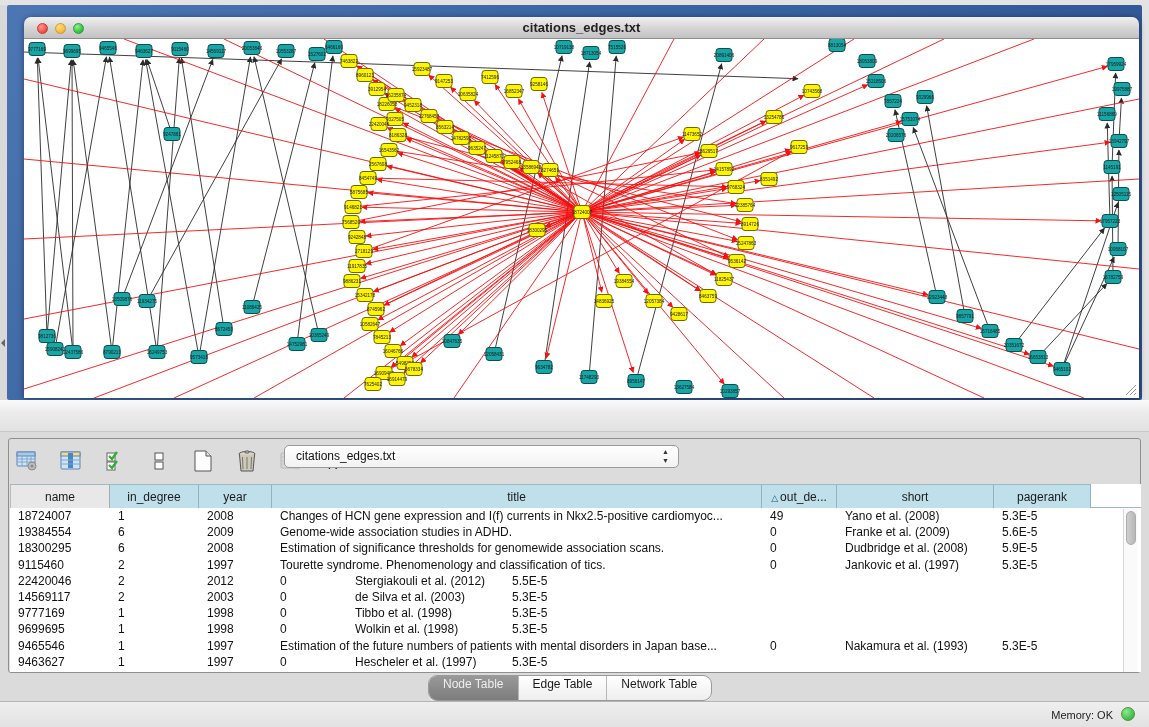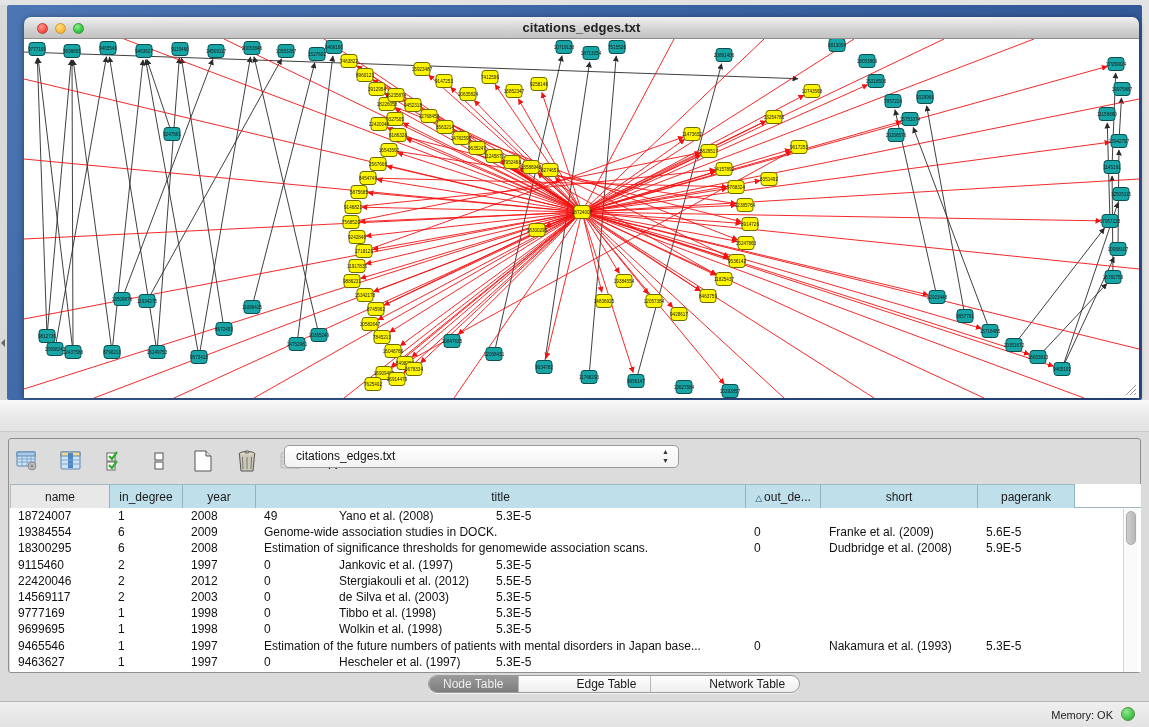--- a/index.html
+++ b/index.html
@@ -53,33 +53,33 @@
     box-shadow:inset 0 1px 1px rgba(255,255,255,.8); }
   #combo-steppers { position:absolute; right:9px; top:1px; font-size:7px; color:#333; line-height:1.3; text-align:center;}
 
   
   #tbl-area { left:1px; top:45px; width:1131px; height:188px; background:#fff; overflow:hidden;}
   .hdr-row { display:flex; height:24px; border-bottom:1px solid #9FB9C2; }
   .hdr-cell { height:24px; line-height:24px; text-align:center; font-size:12px; color:#1a1a1a;
     background:#BFE0EB; border-right:1px solid #8FB4C2; border-top:1px solid #9FB9C2; overflow:hidden; white-space:nowrap;}
   .hdr-cell.first { background:#E8E8E8; border-right:1px solid #aaa; border-left:1px solid #bbb;}
   .sort-tri { color:#16566E; font-size:9px; margin-right:2px; }
-  .c0{width:100px}.c1{width:73px}.c2{width:73px}.c3{width:490px}.c4{width:75px}.c5{width:157px}.c6{width:97px}
+  .c0{width:100px}.c1{width:89px}.c2{width:73px}.c3{width:490px}.c4{width:75px}.c5{width:157px}.c6{width:97px}
   .body-row { display:flex; height:16.2px; }
   .body-cell { font-size:12px; color:#111; line-height:16px; padding-left:8px;
     white-space:nowrap; overflow:hidden; }
   
   #vscroll { left:1113px; top:25px; width:14px; height:163px; background:#FAFAFA; border-left:1px solid #D8D8D8;}
   #vthumb { left:2px; top:2px; width:10px; height:34px; border-radius:5px;
     background:linear-gradient(90deg,#cfcfcf,#b8b8b8); border:1px solid #ABABAB;}
 
   
-  #tab-bar { left:428px; top:243px; height:18px; display:flex;
+  #tab-bar { left:428px; top:243px; height:26px; display:flex;
     border:1px solid #9a9a9a; border-radius:9px; overflow:hidden;
-    background:linear-gradient(#ffffff,#eeeeee); box-shadow:0 1px 0 rgba(255,255,255,.7);gap:44px;}
+    background:linear-gradient(#ffffff,#eeeeee); box-shadow:0 1px 0 rgba(255,255,255,.7);}
   .tab { padding:0 14px; font-size:12px; line-height:17px; color:#1a1a1a; border-right:1px solid #b8b8b8;}
   .tab:last-child { border-right:none; }
   .tab.selected { background:linear-gradient(#999999,#7d7d7d); color:#EFEFEF; }
 
   
   #status-bar { left:0; top:701px; width:1149px; height:26px;
     background:linear-gradient(#EFEFEF,#E2E2E2); border-top:1px solid #B5B5B5;padding-left:6px; }
   #memory-label { right:36px; top:7px; font-size:11px; color:#222; }
   #memory-dot { right:14px; top:5px; width:14px; height:14px; border-radius:50%;
     background:radial-gradient(circle at 35% 30%,#8fe98f,#3fc24a 65%,#2f9e38);
@@ -822,46 +822,48 @@
         <div class="hdr-cell c3">title</div>
         <div class="hdr-cell c4"><span class="sort-tri">△</span><span>out_de...</span></div>
         <div class="hdr-cell c5">short</div>
         <div class="hdr-cell c6">pagerank</div>
       </div>
       <div id="tbody">
           <div class="body-row">
             <div class="body-cell c0">18724007</div>
             <div class="body-cell c1">1</div>
             <div class="body-cell c2">2008</div>
+            <div class="body-cell c3">Changes of HCN gene expression and I(f) currents in Nkx2.5-positive cardiomyoc...</div>
             <div class="body-cell c4">49</div>
             <div class="body-cell c5">Yano et al. (2008)</div>
             <div class="body-cell c6">5.3E-5</div>
           </div>
           <div class="body-row">
             <div class="body-cell c0">19384554</div>
             <div class="body-cell c1">6</div>
             <div class="body-cell c2">2009</div>
-            <div class="body-cell c3">Genome-wide association studies in DOCK.</div>
+            <div class="body-cell c3">Genome-wide association studies in ADHD.</div>
             <div class="body-cell c4">0</div>
             <div class="body-cell c5">Franke et al. (2009)</div>
             <div class="body-cell c6">5.6E-5</div>
           </div>
           <div class="body-row">
             <div class="body-cell c0">18300295</div>
             <div class="body-cell c1">6</div>
             <div class="body-cell c2">2008</div>
             <div class="body-cell c3">Estimation of significance thresholds for genomewide association scans.</div>
             <div class="body-cell c4">0</div>
             <div class="body-cell c5">Dudbridge et al. (2008)</div>
             <div class="body-cell c6">5.9E-5</div>
           </div>
           <div class="body-row">
             <div class="body-cell c0">9115460</div>
             <div class="body-cell c1">2</div>
             <div class="body-cell c2">1997</div>
+            <div class="body-cell c3">Tourette syndrome. Phenomenology and classification of tics.</div>
             <div class="body-cell c4">0</div>
             <div class="body-cell c5">Jankovic et al. (1997)</div>
             <div class="body-cell c6">5.3E-5</div>
           </div>
           <div class="body-row">
             <div class="body-cell c0">22420046</div>
             <div class="body-cell c1">2</div>
             <div class="body-cell c2">2012</div>
             <div class="body-cell c4">0</div>
             <div class="body-cell c5">Stergiakouli et al. (2012)</div>

